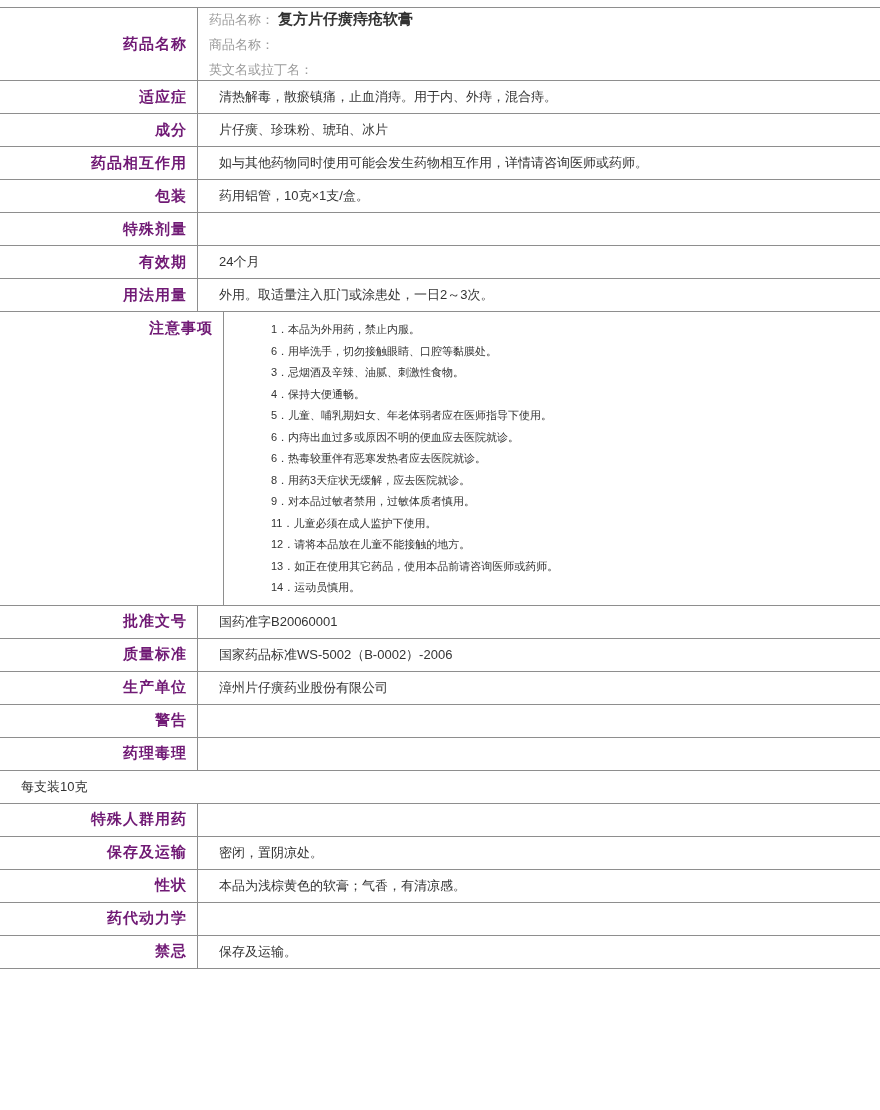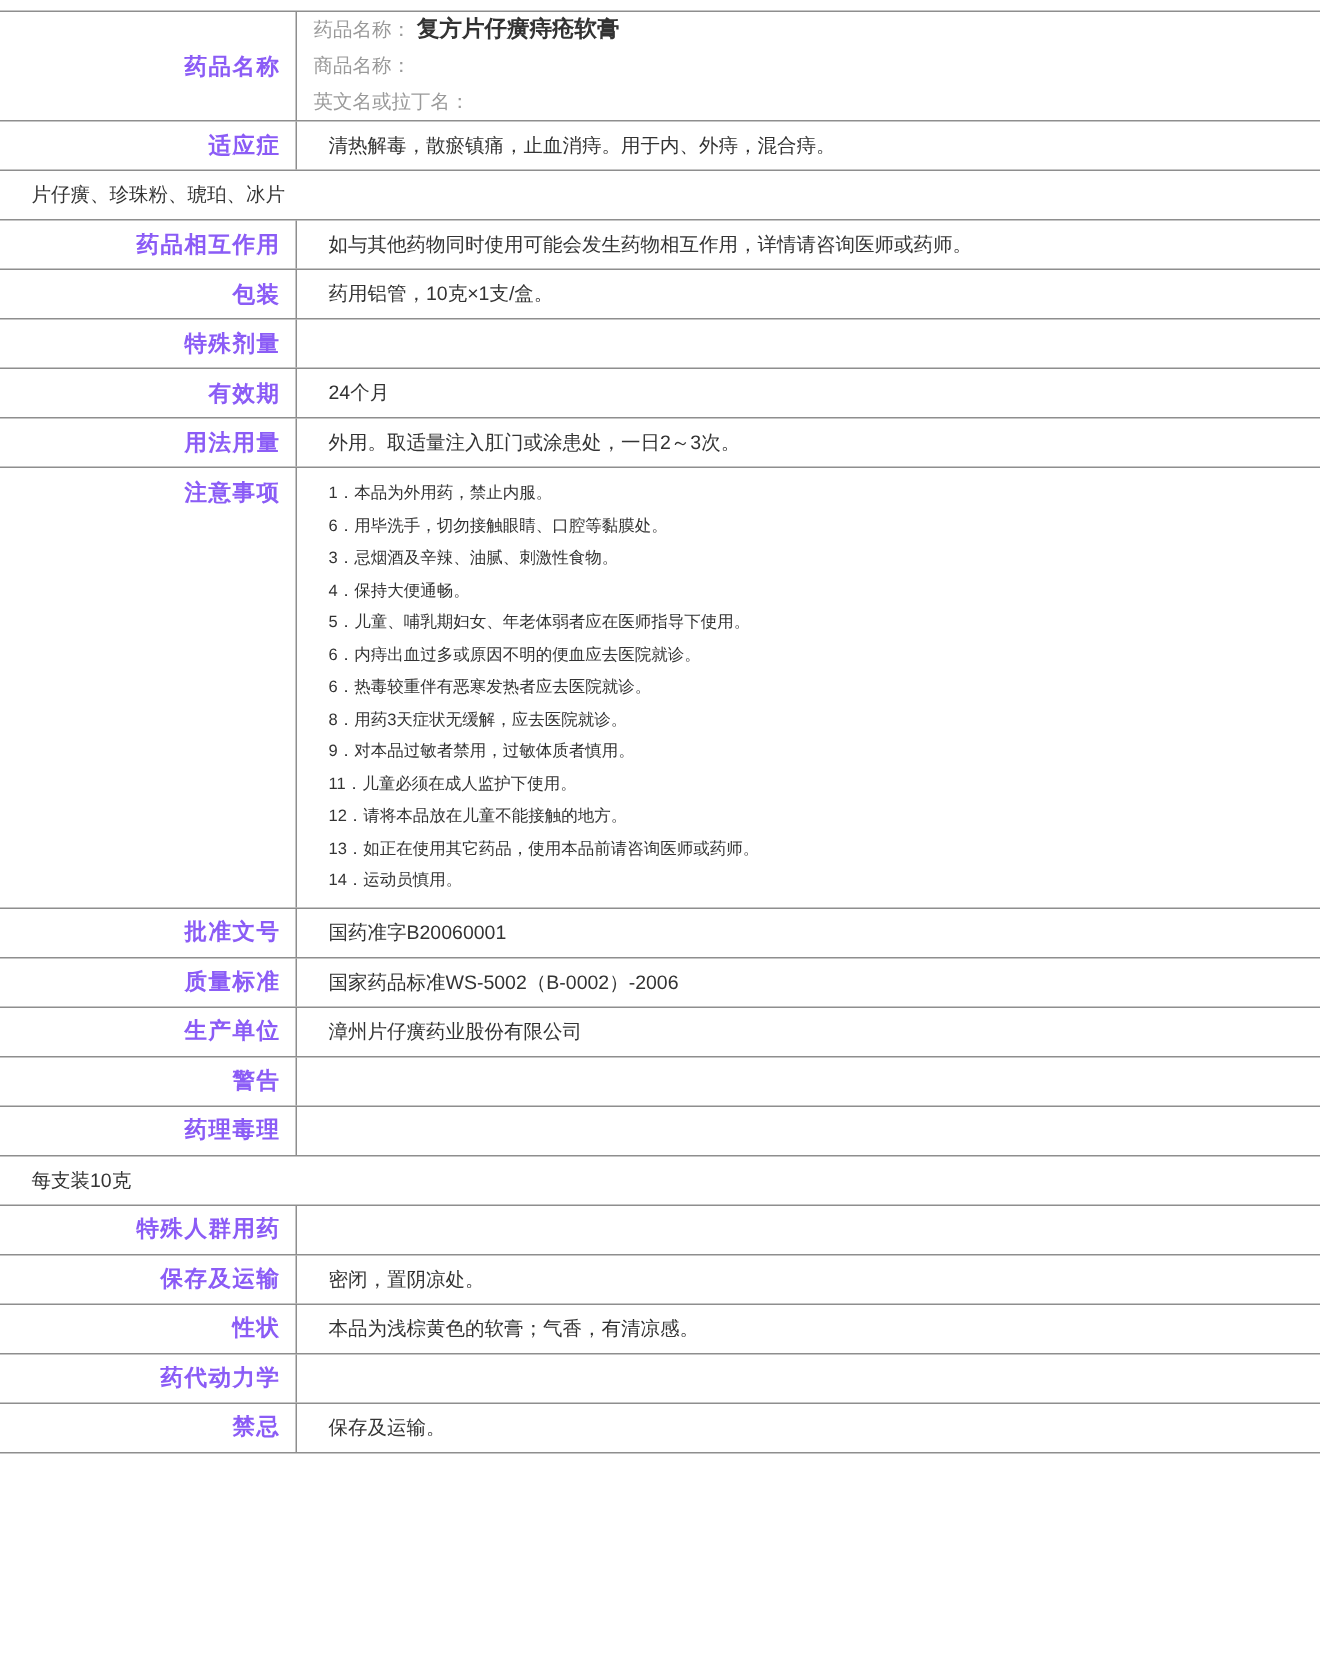--- a/index.html
+++ b/index.html
@@ -25,21 +25,21 @@
   .cell { display: flex; }
   .label-cell {
     width: 198px;
     min-width: 198px;
     border-right: 1px solid #8e8e8e;
     justify-content: flex-end;
     align-items: center;
     padding-right: 10px;
     font-weight: bold;
     font-size: 15px;
-    color: #8b5cf6;
+    color: #701a75;
     letter-spacing: 1px;
   }
   .value-cell {
     flex: 1;
     align-items: center;
     padding-left: 21px;
     padding-right: 0;
     font-size: 13px;
     color: #333333;
   }
@@ -52,20 +52,21 @@
     justify-content: center;
     padding-left: 11px;
   }
   .name-line { line-height: 24px; font-size: 13px; }
   .field-key { color: #9a9a9a; }
   .drug-name { color: #333333; font-weight: bold; font-size: 15px; margin-left: 4px; }
   
   .precautions-row .label-cell,
   .precautions-row .value-cell {
     align-items: flex-start;
+    margin-left: 26px;
   }
   .precautions-row .label-cell { padding-top: 7px; }
   .precautions-row .value-cell {
     flex-direction: column;
     padding-top: 7px;
     padding-bottom: 6px;
   }
   .precaution-item { line-height: 21.5px; font-size: 11px; }
 </style>
 </head>
@@ -88,20 +89,21 @@
         </div>
       </div>
     </div>
 
     <div class="row single">
       <div class="cell label-cell">适应症</div>
       <div class="cell value-cell">清热解毒，散瘀镇痛，止血消痔。用于内、外痔，混合痔。</div>
     </div>
 
     <div class="row single">
+      <div class="cell label-cell">成分</div>
       <div class="cell value-cell">片仔癀、珍珠粉、琥珀、冰片</div>
     </div>
 
     <div class="row single">
       <div class="cell label-cell">药品相互作用</div>
       <div class="cell value-cell">如与其他药物同时使用可能会发生药物相互作用，详情请咨询医师或药师。</div>
     </div>
 
     <div class="row single">
       <div class="cell label-cell">包装</div>

